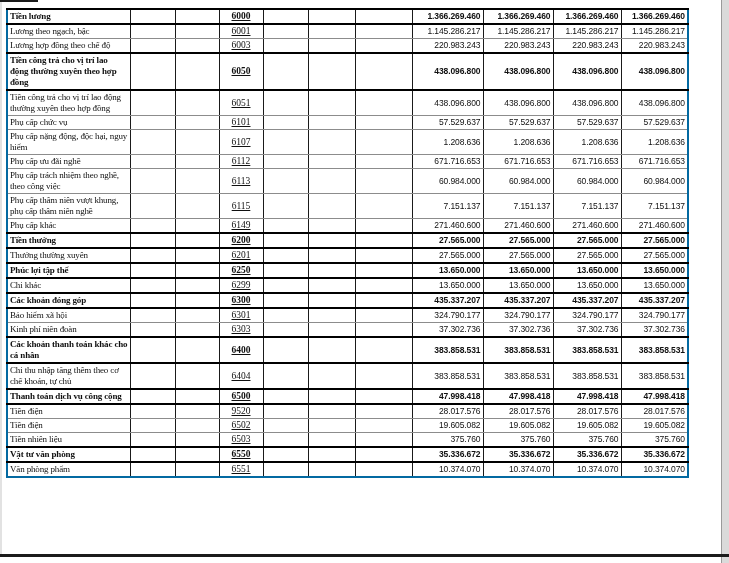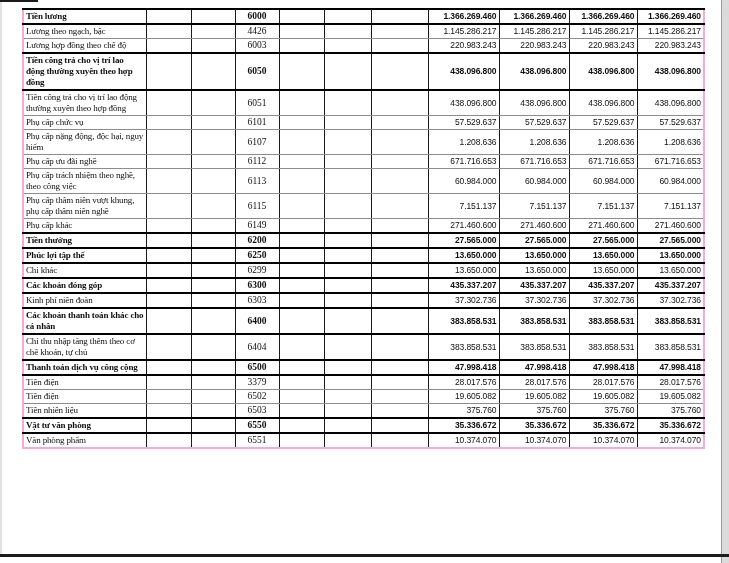--- a/index.html
+++ b/index.html
@@ -16,39 +16,39 @@
     position:absolute; right:0; top:0; width:8px; height:563px;
     background:#dadada; border-left:1px solid #9a9a9a; box-sizing:border-box;
   }
   .topleft-mark {
     position:absolute; left:0; top:0; width:38px; height:2px; background:#1a1a1a;
   }
   .bottom-bar {
     position:absolute; left:0; top:554px; width:729px; height:3px; background:#1b1b1b;
   }
   table.budget-table {
-    position:absolute; left:22px; top:8px; width:681px;
+    position:absolute; left:6px; top:8px; width:681px;
     border-collapse:collapse; table-layout:fixed;
-    border:2px solid #f9a8d4;
+    border:2px solid #0369a1;
   }
   table.budget-table td {
     border-left:1px solid #1a1a1a; border-right:1px solid #1a1a1a;
     border-top:1px solid #8c8c8c; border-bottom:1px solid #8c8c8c;
     padding:1px 2px; color:#101010; overflow:hidden;
     vertical-align:middle;
   }
   tr.bold td {
     border-top:2px solid #000; border-bottom:2px solid #000;
     font-weight:bold;
   }
   td.label {
     text-align:left; padding-left:3px; padding-right:1px;
     font-size:9px; line-height:11px; letter-spacing:-0.15px;
   }
-  td.code { text-align:center; font-size:9.5px; line-height:11px; }
+  td.code { text-align:center; font-size:9.5px; line-height:11px;text-decoration:underline; }
   td.empty { font-size:9px; }
   td.value {
     text-align:right; padding-right:3px;
     font-family:"Liberation Sans", sans-serif;
     font-size:8.5px; line-height:11px; letter-spacing:-0.1px;
   }
 </style>
 </head>
 <body>
 
@@ -82,21 +82,21 @@
         <td class="empty"></td>
         <td class="value">1.366.269.460</td>
         <td class="value">1.366.269.460</td>
         <td class="value">1.366.269.460</td>
         <td class="value">1.366.269.460</td>
       </tr>
       <tr>
         <td class="label">Lương theo ngạch, bậc</td>
         <td class="empty"></td>
         <td class="empty"></td>
-        <td class="code">4426</td>
+        <td class="code">6001</td>
         <td class="empty"></td>
         <td class="empty"></td>
         <td class="empty"></td>
         <td class="value">1.145.286.217</td>
         <td class="value">1.145.286.217</td>
         <td class="value">1.145.286.217</td>
         <td class="value">1.145.286.217</td>
       </tr>
       <tr>
         <td class="label">Lương hợp đồng theo chế độ</td>
@@ -221,20 +221,33 @@
         <td class="empty"></td>
         <td class="code">6200</td>
         <td class="empty"></td>
         <td class="empty"></td>
         <td class="empty"></td>
         <td class="value">27.565.000</td>
         <td class="value">27.565.000</td>
         <td class="value">27.565.000</td>
         <td class="value">27.565.000</td>
       </tr>
+      <tr>
+        <td class="label">Thưởng thường xuyên</td>
+        <td class="empty"></td>
+        <td class="empty"></td>
+        <td class="code">6201</td>
+        <td class="empty"></td>
+        <td class="empty"></td>
+        <td class="empty"></td>
+        <td class="value">27.565.000</td>
+        <td class="value">27.565.000</td>
+        <td class="value">27.565.000</td>
+        <td class="value">27.565.000</td>
+      </tr>
       <tr class="bold">
         <td class="label">Phúc lợi tập thể</td>
         <td class="empty"></td>
         <td class="empty"></td>
         <td class="code">6250</td>
         <td class="empty"></td>
         <td class="empty"></td>
         <td class="empty"></td>
         <td class="value">13.650.000</td>
         <td class="value">13.650.000</td>
@@ -261,20 +274,33 @@
         <td class="code">6300</td>
         <td class="empty"></td>
         <td class="empty"></td>
         <td class="empty"></td>
         <td class="value">435.337.207</td>
         <td class="value">435.337.207</td>
         <td class="value">435.337.207</td>
         <td class="value">435.337.207</td>
       </tr>
       <tr>
+        <td class="label">Bảo hiểm xã hội</td>
+        <td class="empty"></td>
+        <td class="empty"></td>
+        <td class="code">6301</td>
+        <td class="empty"></td>
+        <td class="empty"></td>
+        <td class="empty"></td>
+        <td class="value">324.790.177</td>
+        <td class="value">324.790.177</td>
+        <td class="value">324.790.177</td>
+        <td class="value">324.790.177</td>
+      </tr>
+      <tr>
         <td class="label">Kinh phí niên đoàn</td>
         <td class="empty"></td>
         <td class="empty"></td>
         <td class="code">6303</td>
         <td class="empty"></td>
         <td class="empty"></td>
         <td class="empty"></td>
         <td class="value">37.302.736</td>
         <td class="value">37.302.736</td>
         <td class="value">37.302.736</td>
@@ -316,21 +342,21 @@
         <td class="empty"></td>
         <td class="value">47.998.418</td>
         <td class="value">47.998.418</td>
         <td class="value">47.998.418</td>
         <td class="value">47.998.418</td>
       </tr>
       <tr>
         <td class="label">Tiền điện</td>
         <td class="empty"></td>
         <td class="empty"></td>
-        <td class="code">3379</td>
+        <td class="code">9520</td>
         <td class="empty"></td>
         <td class="empty"></td>
         <td class="empty"></td>
         <td class="value">28.017.576</td>
         <td class="value">28.017.576</td>
         <td class="value">28.017.576</td>
         <td class="value">28.017.576</td>
       </tr>
       <tr>
         <td class="label">Tiền điện</td>

